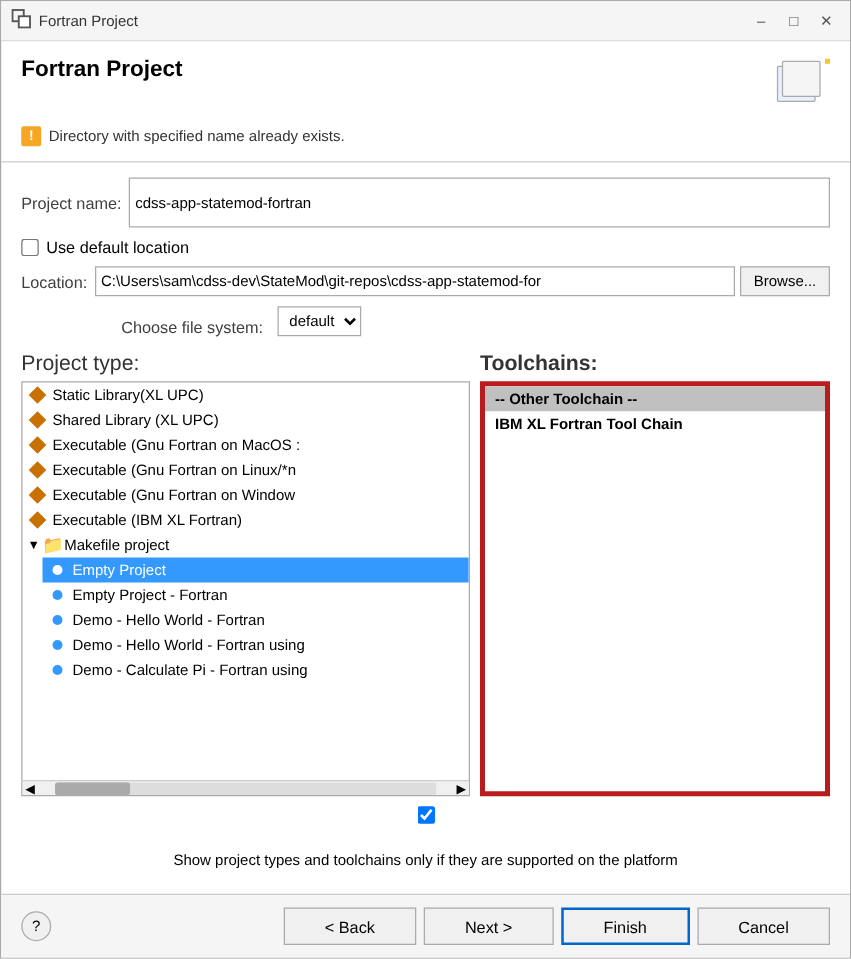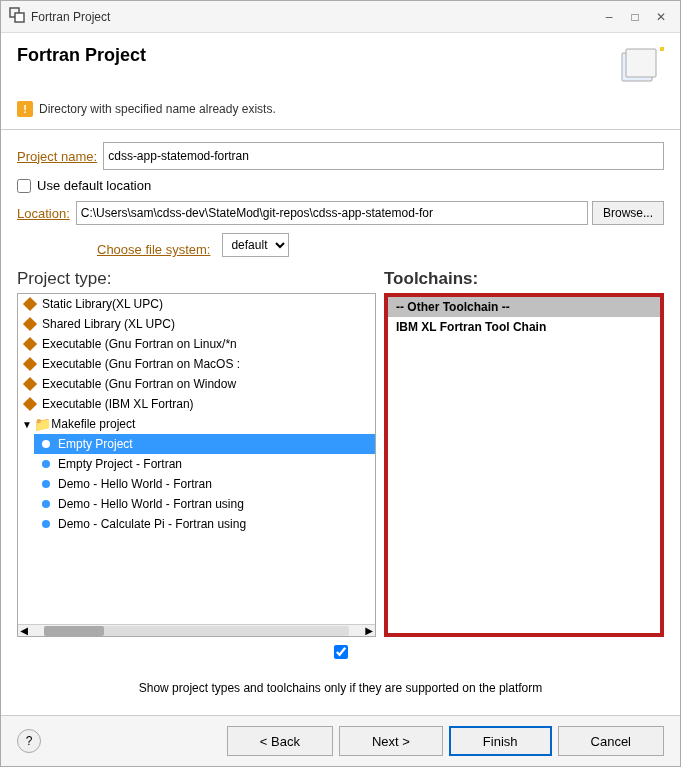--- a/index.html
+++ b/index.html
@@ -101,29 +101,28 @@
       border-top: 1px solid #ccc;
       margin: 0 -16px;
       margin-bottom: 12px;
     }
     .form-row {
       display: flex;
       align-items: center;
       margin-bottom: 8px;
     }
     .form-label {
-      color: #a16207;
+      color: #404040;
       font-size: 13px;
       margin-right: 6px;
       white-space: nowrap;
-      text-decoration: underline;
     }
     .form-input {
       flex: 1;
-      height: 28px;
+      height: 40px;
       border: 1px solid #aaa;
       padding: 2px 4px;
       font-size: 12px;
       color: #000;
     }
     .checkbox-row {
       display: flex;
       align-items: center;
       gap: 6px;
       margin-bottom: 8px;
@@ -432,27 +431,27 @@
             <div class="tree-item">
               <span class="icon">
                   <span class="diamond-icon"></span>
                 </span>
               <span>Shared Library (XL UPC)</span>
             </div>
             <div class="tree-item">
               <span class="icon">
                   <span class="diamond-icon"></span>
                 </span>
-              <span>Executable (Gnu Fortran on Linux/*n</span>
+              <span>Executable (Gnu Fortran on MacOS :</span>
             </div>
             <div class="tree-item">
               <span class="icon">
                   <span class="diamond-icon"></span>
                 </span>
-              <span>Executable (Gnu Fortran on MacOS :</span>
+              <span>Executable (Gnu Fortran on Linux/*n</span>
             </div>
             <div class="tree-item">
               <span class="icon">
                   <span class="diamond-icon"></span>
                 </span>
               <span>Executable (Gnu Fortran on Window</span>
             </div>
             <div class="tree-item">
               <span class="icon">
                   <span class="diamond-icon"></span>

